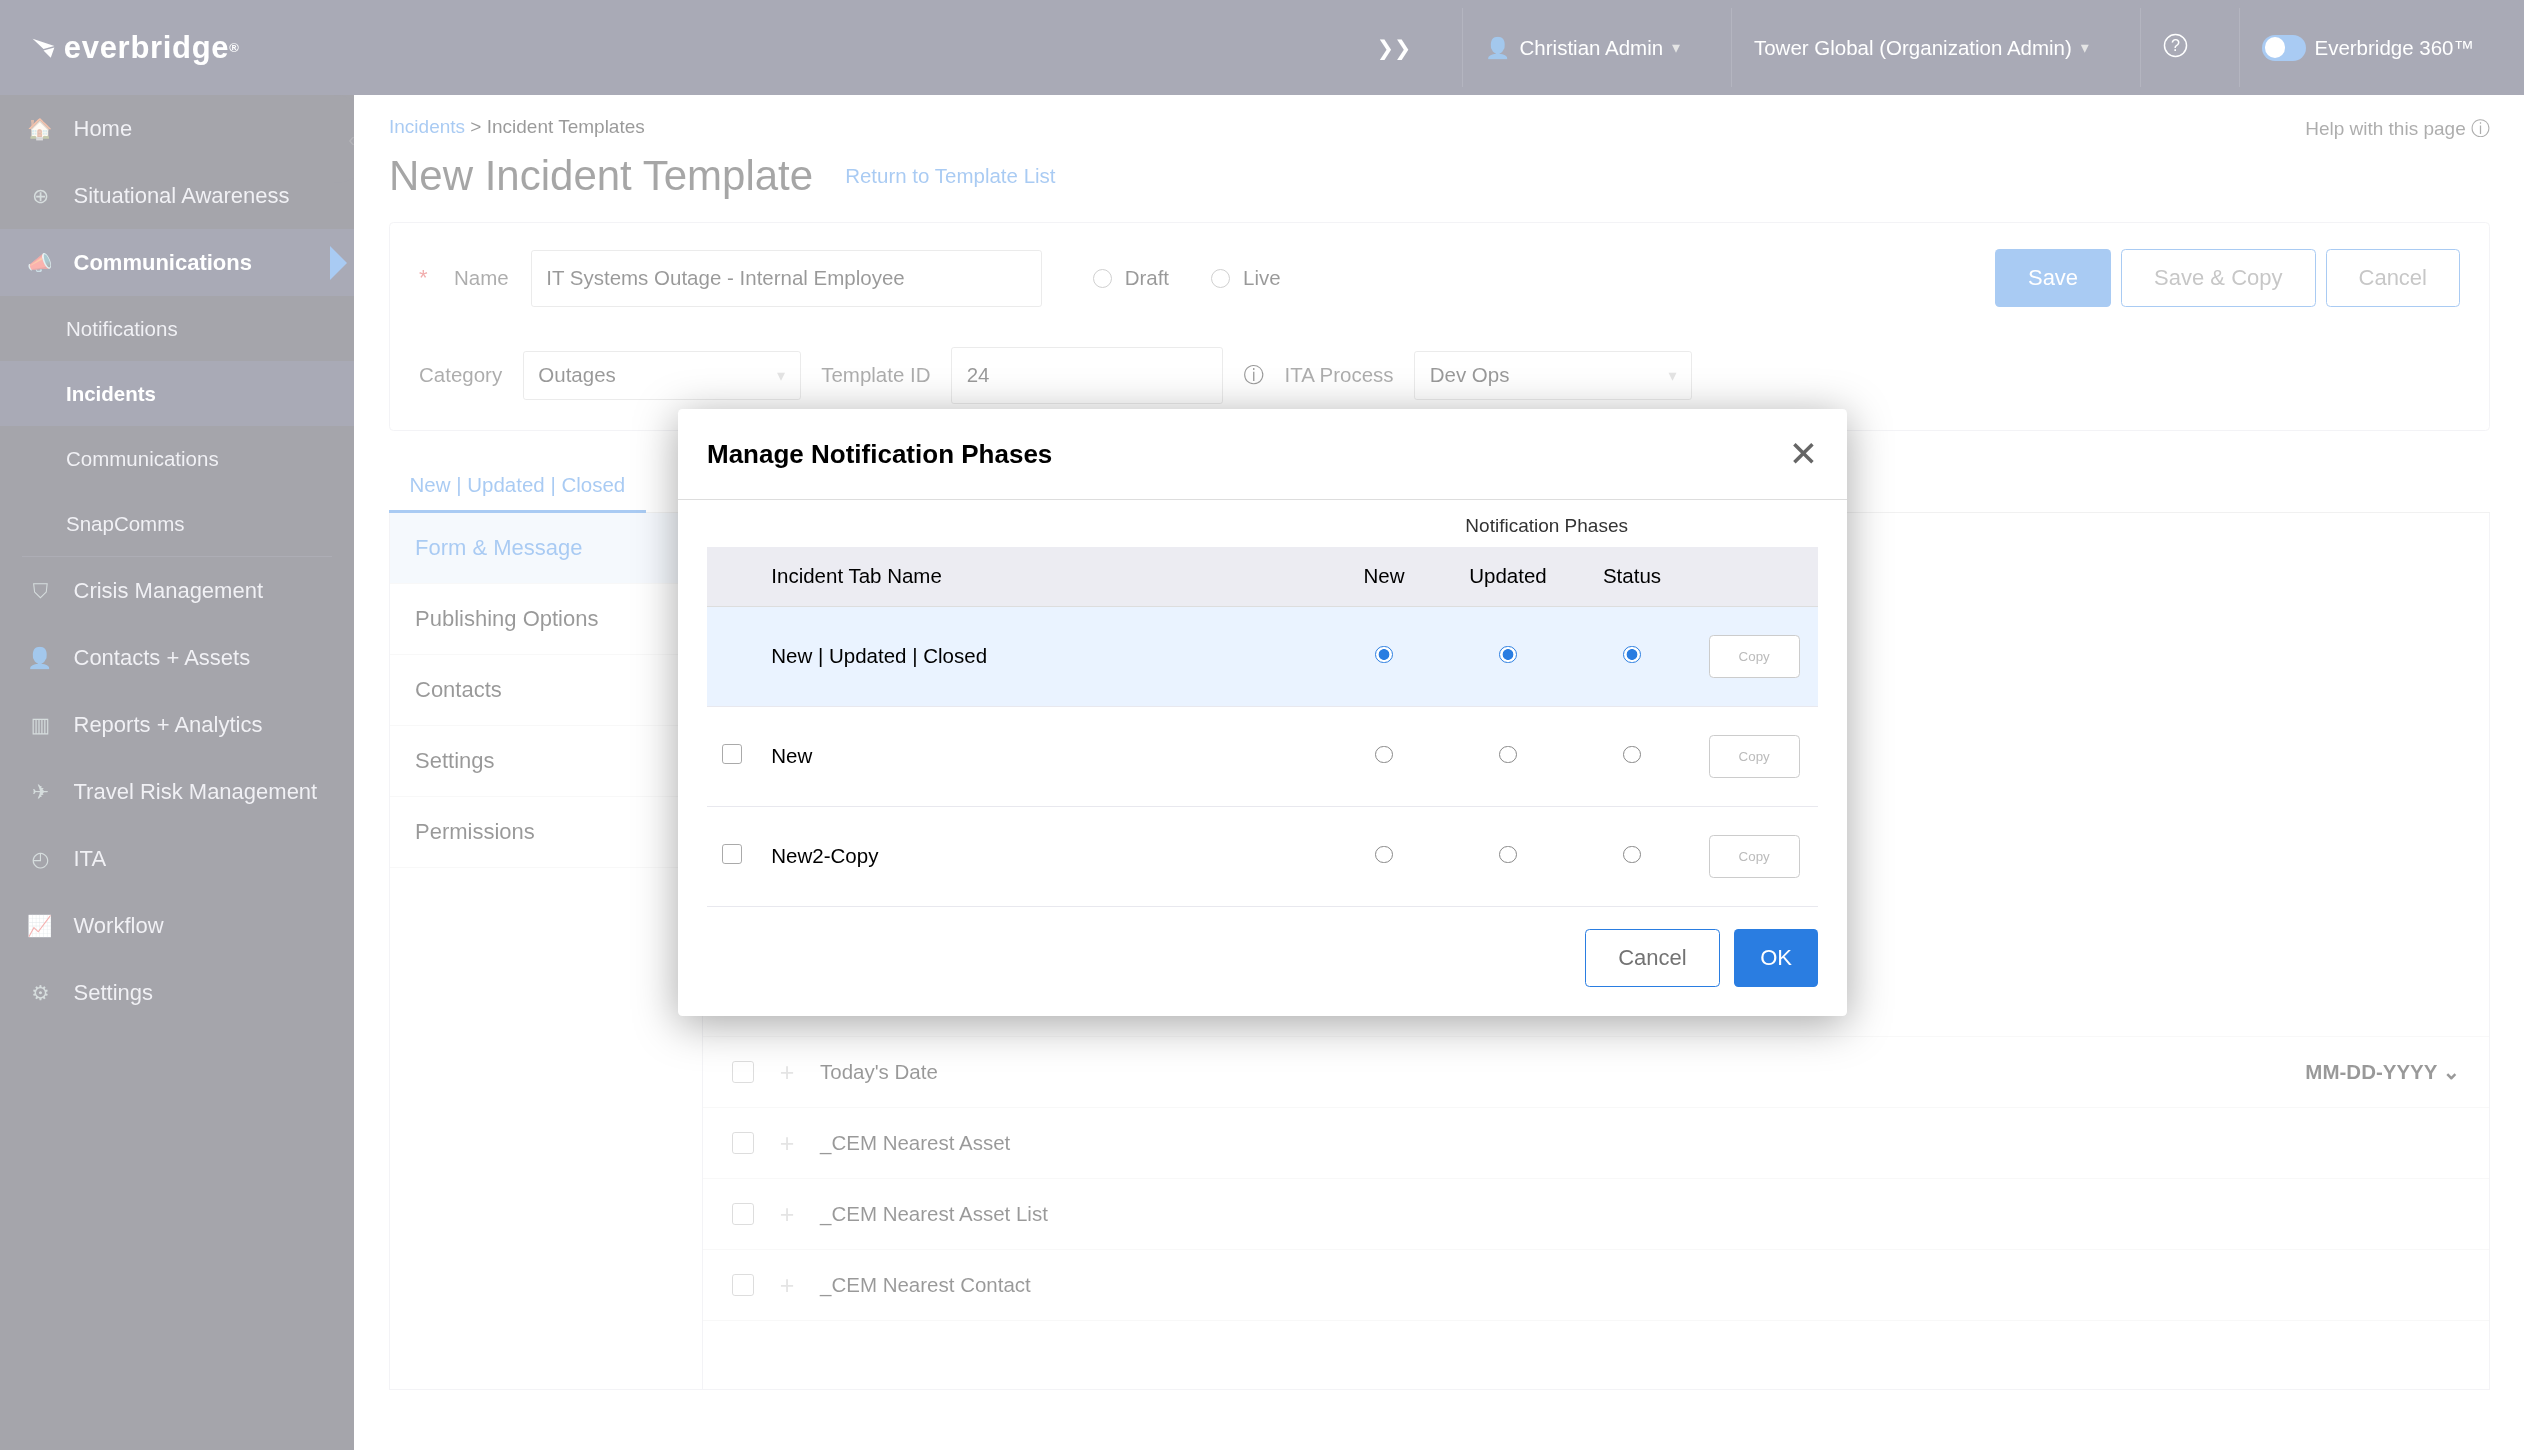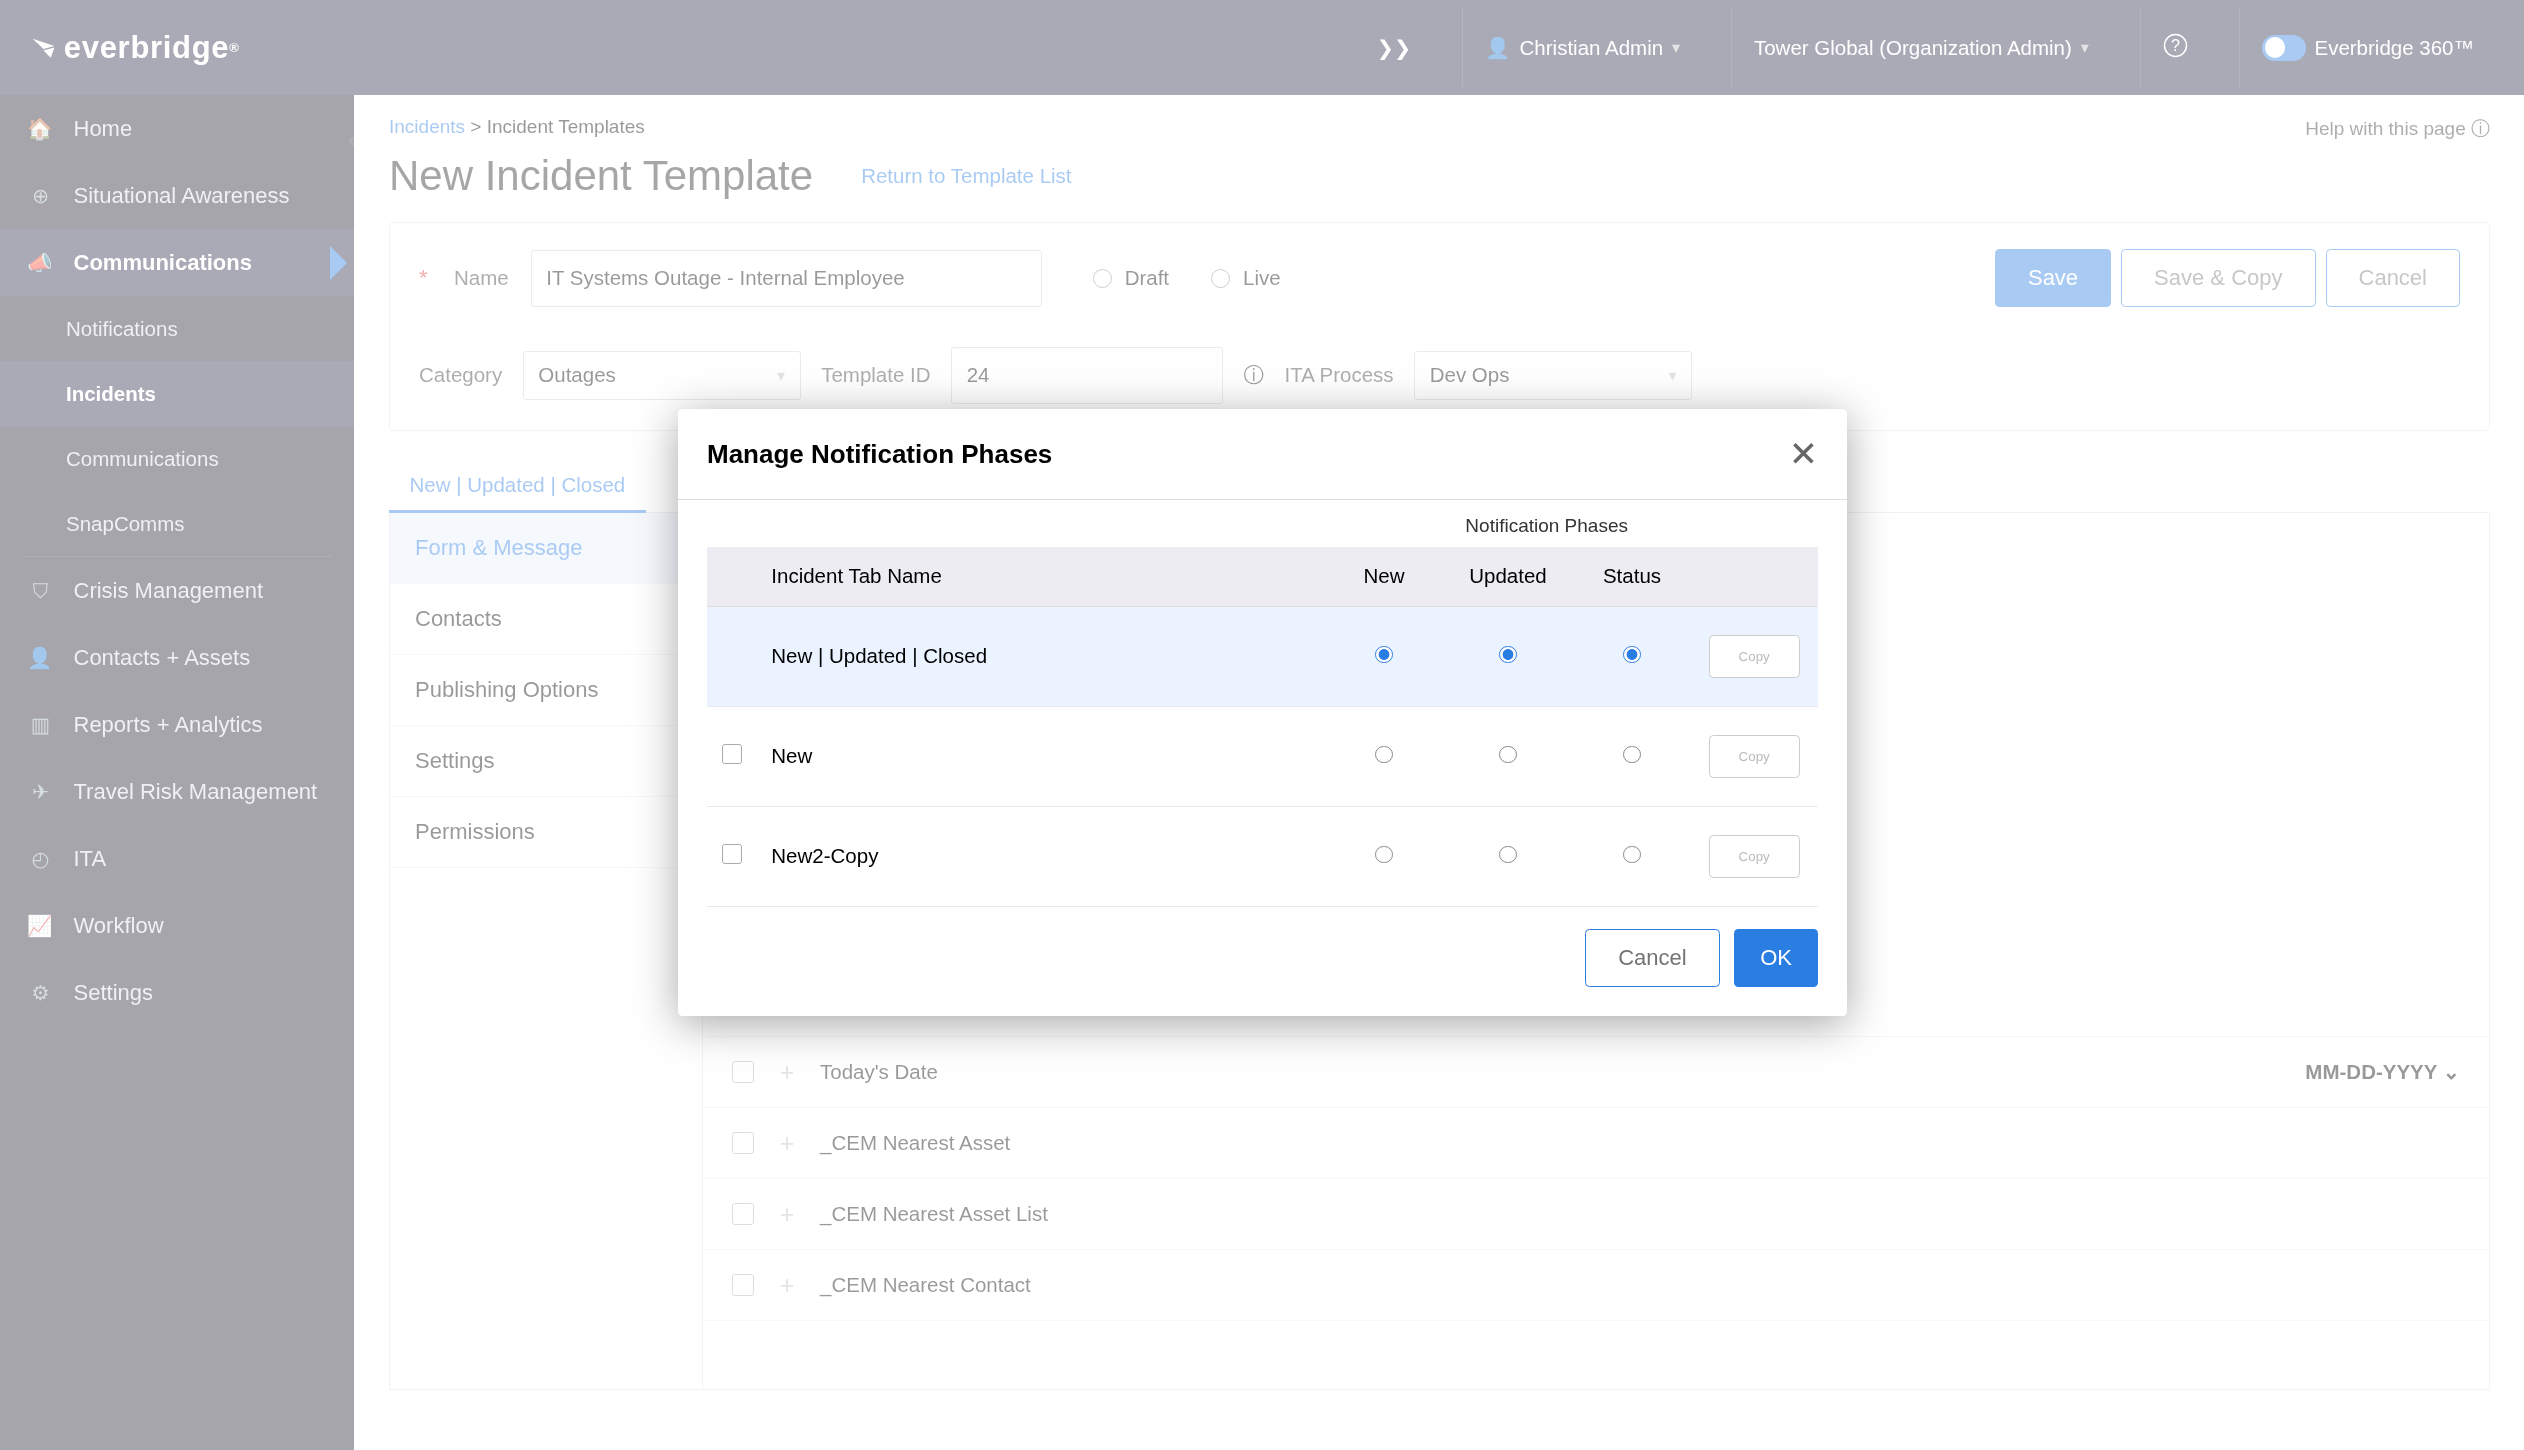--- a/index.html
+++ b/index.html
@@ -26,21 +26,21 @@
 .side-item.active::after { content:""; position:absolute; right:-10.2px; top:50%; transform:translateY(-50%); border:17.5px solid transparent; border-left-color:#2a7de1; }
 .side-item.active2 { background:#282c4a; color:#fff; font-weight:700; }
 .side-sub { padding-left: 66px; font-size: 20.5px; }
 .side-divider { border-top: 0.7px solid #333348; margin: 0 22px; }
 
 
 .main { position: absolute; top: 95px; left: 354px; right: 0; bottom: 0; background: #fff; overflow: hidden; }
 .crumbs { padding: 20.5px 35px 7.3px; font-size: 19px; }
 .crumbs a { color: #2a7de1; text-decoration: none; }
 .help-link { position:absolute; top:20.5px; right:35px; font-size:19px; color:#333; }
-.page-title-row { display:flex; align-items:center; gap:48px; padding: 7.3px 35px 22px; }
+.page-title-row { display:flex; align-items:center; gap:32px; padding: 7.3px 35px 22px; }
 .page-title { font-size: 42px; font-weight: 300; color: #222; }
 .return-link { font-size: 20.5px; color:#2a7de1; text-decoration:none; }
 
 .form-card { margin: 0 35px; border: 1.5px solid #e2e2e8; border-radius: 4.4px; padding: 26px 29px; display:flex; align-items:center; gap:22px; flex-wrap:wrap;}
 .req { color:#d33; font-size:22px; margin-right:4.4px;}
 .lbl { font-size: 20.5px; color: #333; }
 .txtin { height: 57px; border: 1.5px solid #ccc; border-radius: 2.9px; padding: 0 14.6px; font-size: 20.5px; }
 .txtin.name { width: 511px; }
 .radio-row { display:flex; align-items:center; gap:13px; margin-left:29px;}
 .radio-dot { width:19px; height:19px; border:1.5px solid #888; border-radius:50%; display:inline-block;}
@@ -232,22 +232,22 @@
     </div>
   </div>
 
   <div class="tabbar">
     <div class="tab active">New | Updated | Closed</div>
   </div>
 
   <div class="workarea">
     <div class="leftnav">
       <div class="leftnav-item active">Form &amp; Message</div>
+      <div class="leftnav-item">Publishing Options</div>
       <div class="leftnav-item">Contacts</div>
-      <div class="leftnav-item">Publishing Options</div>
       <div class="leftnav-item">Settings</div>
       <div class="leftnav-item">Permissions</div>
     </div>
     <div class="formcol">
       <div style="height:453px"></div>
       <div class="varlist">
         <div class="varrow">
             <span class="cb"></span>
             <span class="plus">+</span>
             <span>Notification Status</span>

